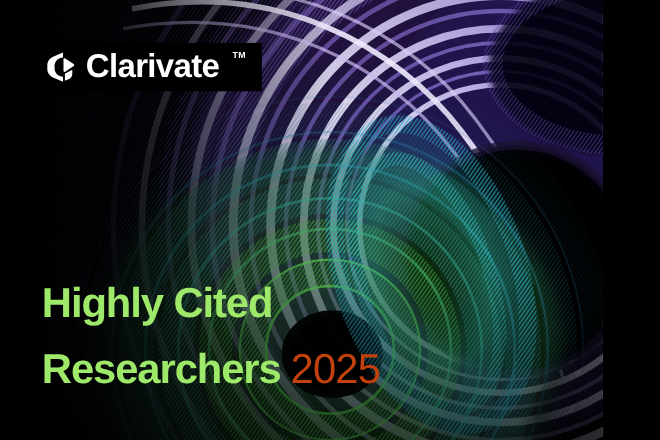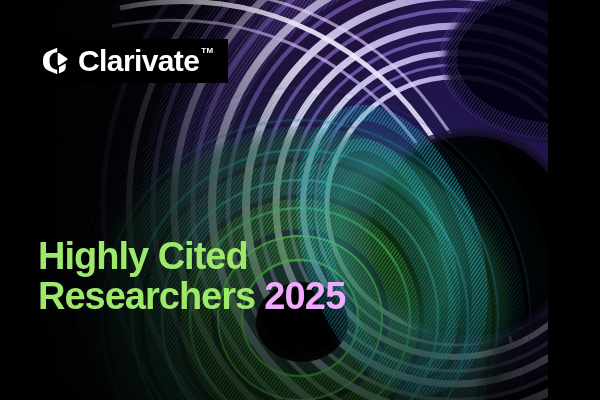--- a/index.html
+++ b/index.html
@@ -75,48 +75,49 @@
     font-weight: 700;
     letter-spacing: -0.6px;
     color: #ffffff;
     line-height: 1;
   }
   .logo-tm {
     font-size: 8px;
     font-weight: 700;
     color: #ffffff;
     line-height: 1;
-    margin-left: 2px;
+    margin-left: 12px;
     margin-top: 1px;
     letter-spacing: 0.3px;
   }
 
   
   .headline {
     position: absolute;
     left: 38px;
     top: 236px;
     z-index: 20;
     line-height: 1.06;
   }
   .headline-line {
     display: block;
     white-space: nowrap;
+    margin-top: 20px;
   }
   .headline-main {
     font-size: 38px;
     font-weight: 700;
     letter-spacing: -1.0px;
     color: #9ee86a;
   }
   .headline-year {
     font-size: 38px;
-    font-weight: 700;
+    font-weight: 400;
     letter-spacing: -0.8px;
-    color: #f0abfc;
+    color: #c2410c;
     margin-left: 9px;
   }
 
   
   .tagline {
     position: absolute;
     left: 38px;
     top: 343px;
     z-index: 20;
     white-space: nowrap;

